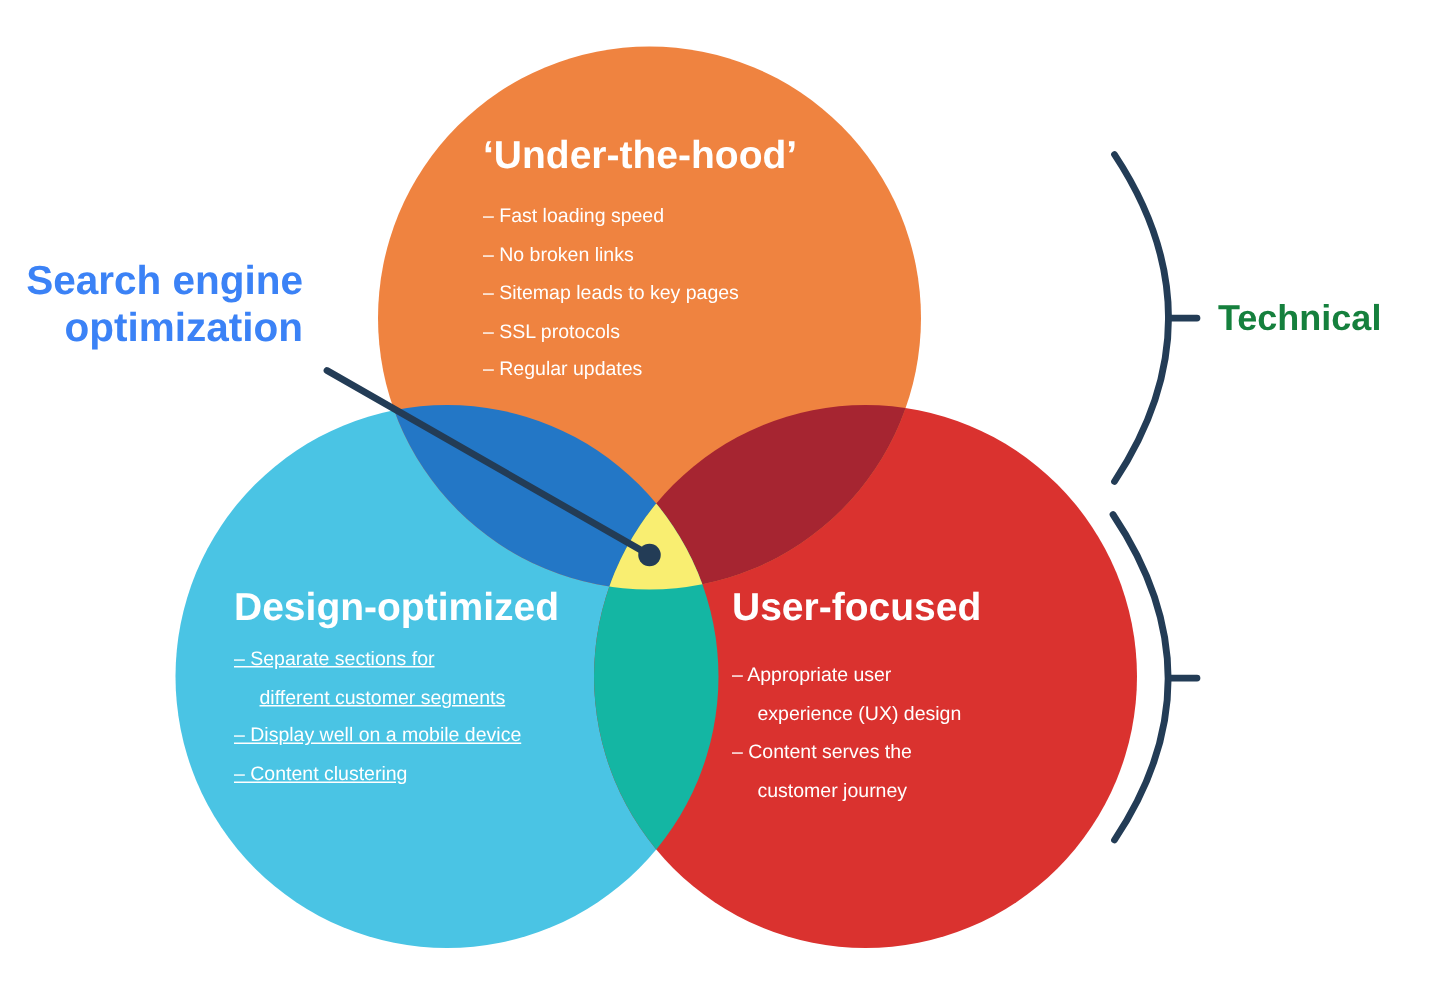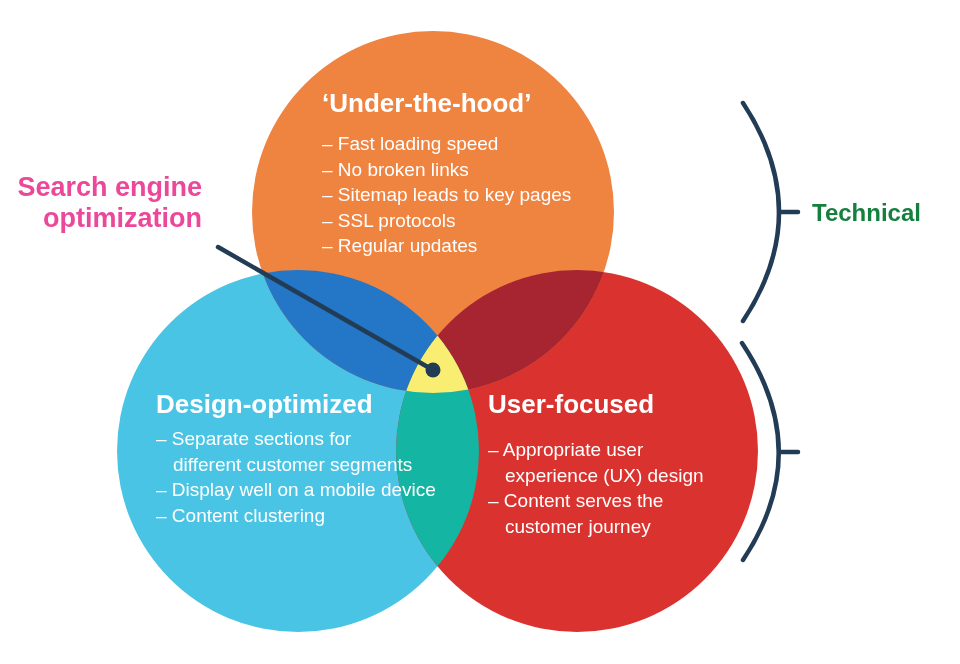--- a/index.html
+++ b/index.html
@@ -12,36 +12,36 @@
     background: #ffffff;
   }
   .stage svg { position: absolute; left: 0; top: 0; }
 
   .txt { position: absolute; }
 
   
   .seo-label {
     left: 14px; top: 172px; width: 188px;
     text-align: right;
-    color: #ec4899;
+    color: #3b82f6;
     font-size: 27px; font-weight: 700; line-height: 31px;
   }
 
   
   .circle-block { color: #ffffff; }
   .circle-title { font-size: 26px; font-weight: 700; line-height: 30px; }
-  .bullets { font-size: 19px; line-height: 25.5px; font-weight: 400; }
+  .bullets { font-size: 13px; line-height: 25.5px; font-weight: 400; }
   .bullets .line { white-space: nowrap; }
   .bullets .line.cont { margin-left: 17px; }
 
   .orange-block { left: 322px; top: 88px; width: 300px; }
   .orange-block .bullets { margin-top: 13px; }
 
   .blue-block { left: 156px; top: 389px; width: 330px; }
-  .blue-block .bullets { margin-top: 7px; }
+  .blue-block .bullets { margin-top: 7px; text-decoration: underline; }
 
   .red-block { left: 488px; top: 389px; width: 280px; }
   .red-block .bullets { margin-top: 18px; }
 
   
   .side-label {
     color: #15803d;
     font-size: 24px; font-weight: 700; line-height: 29px;
     white-space: nowrap;
   }

